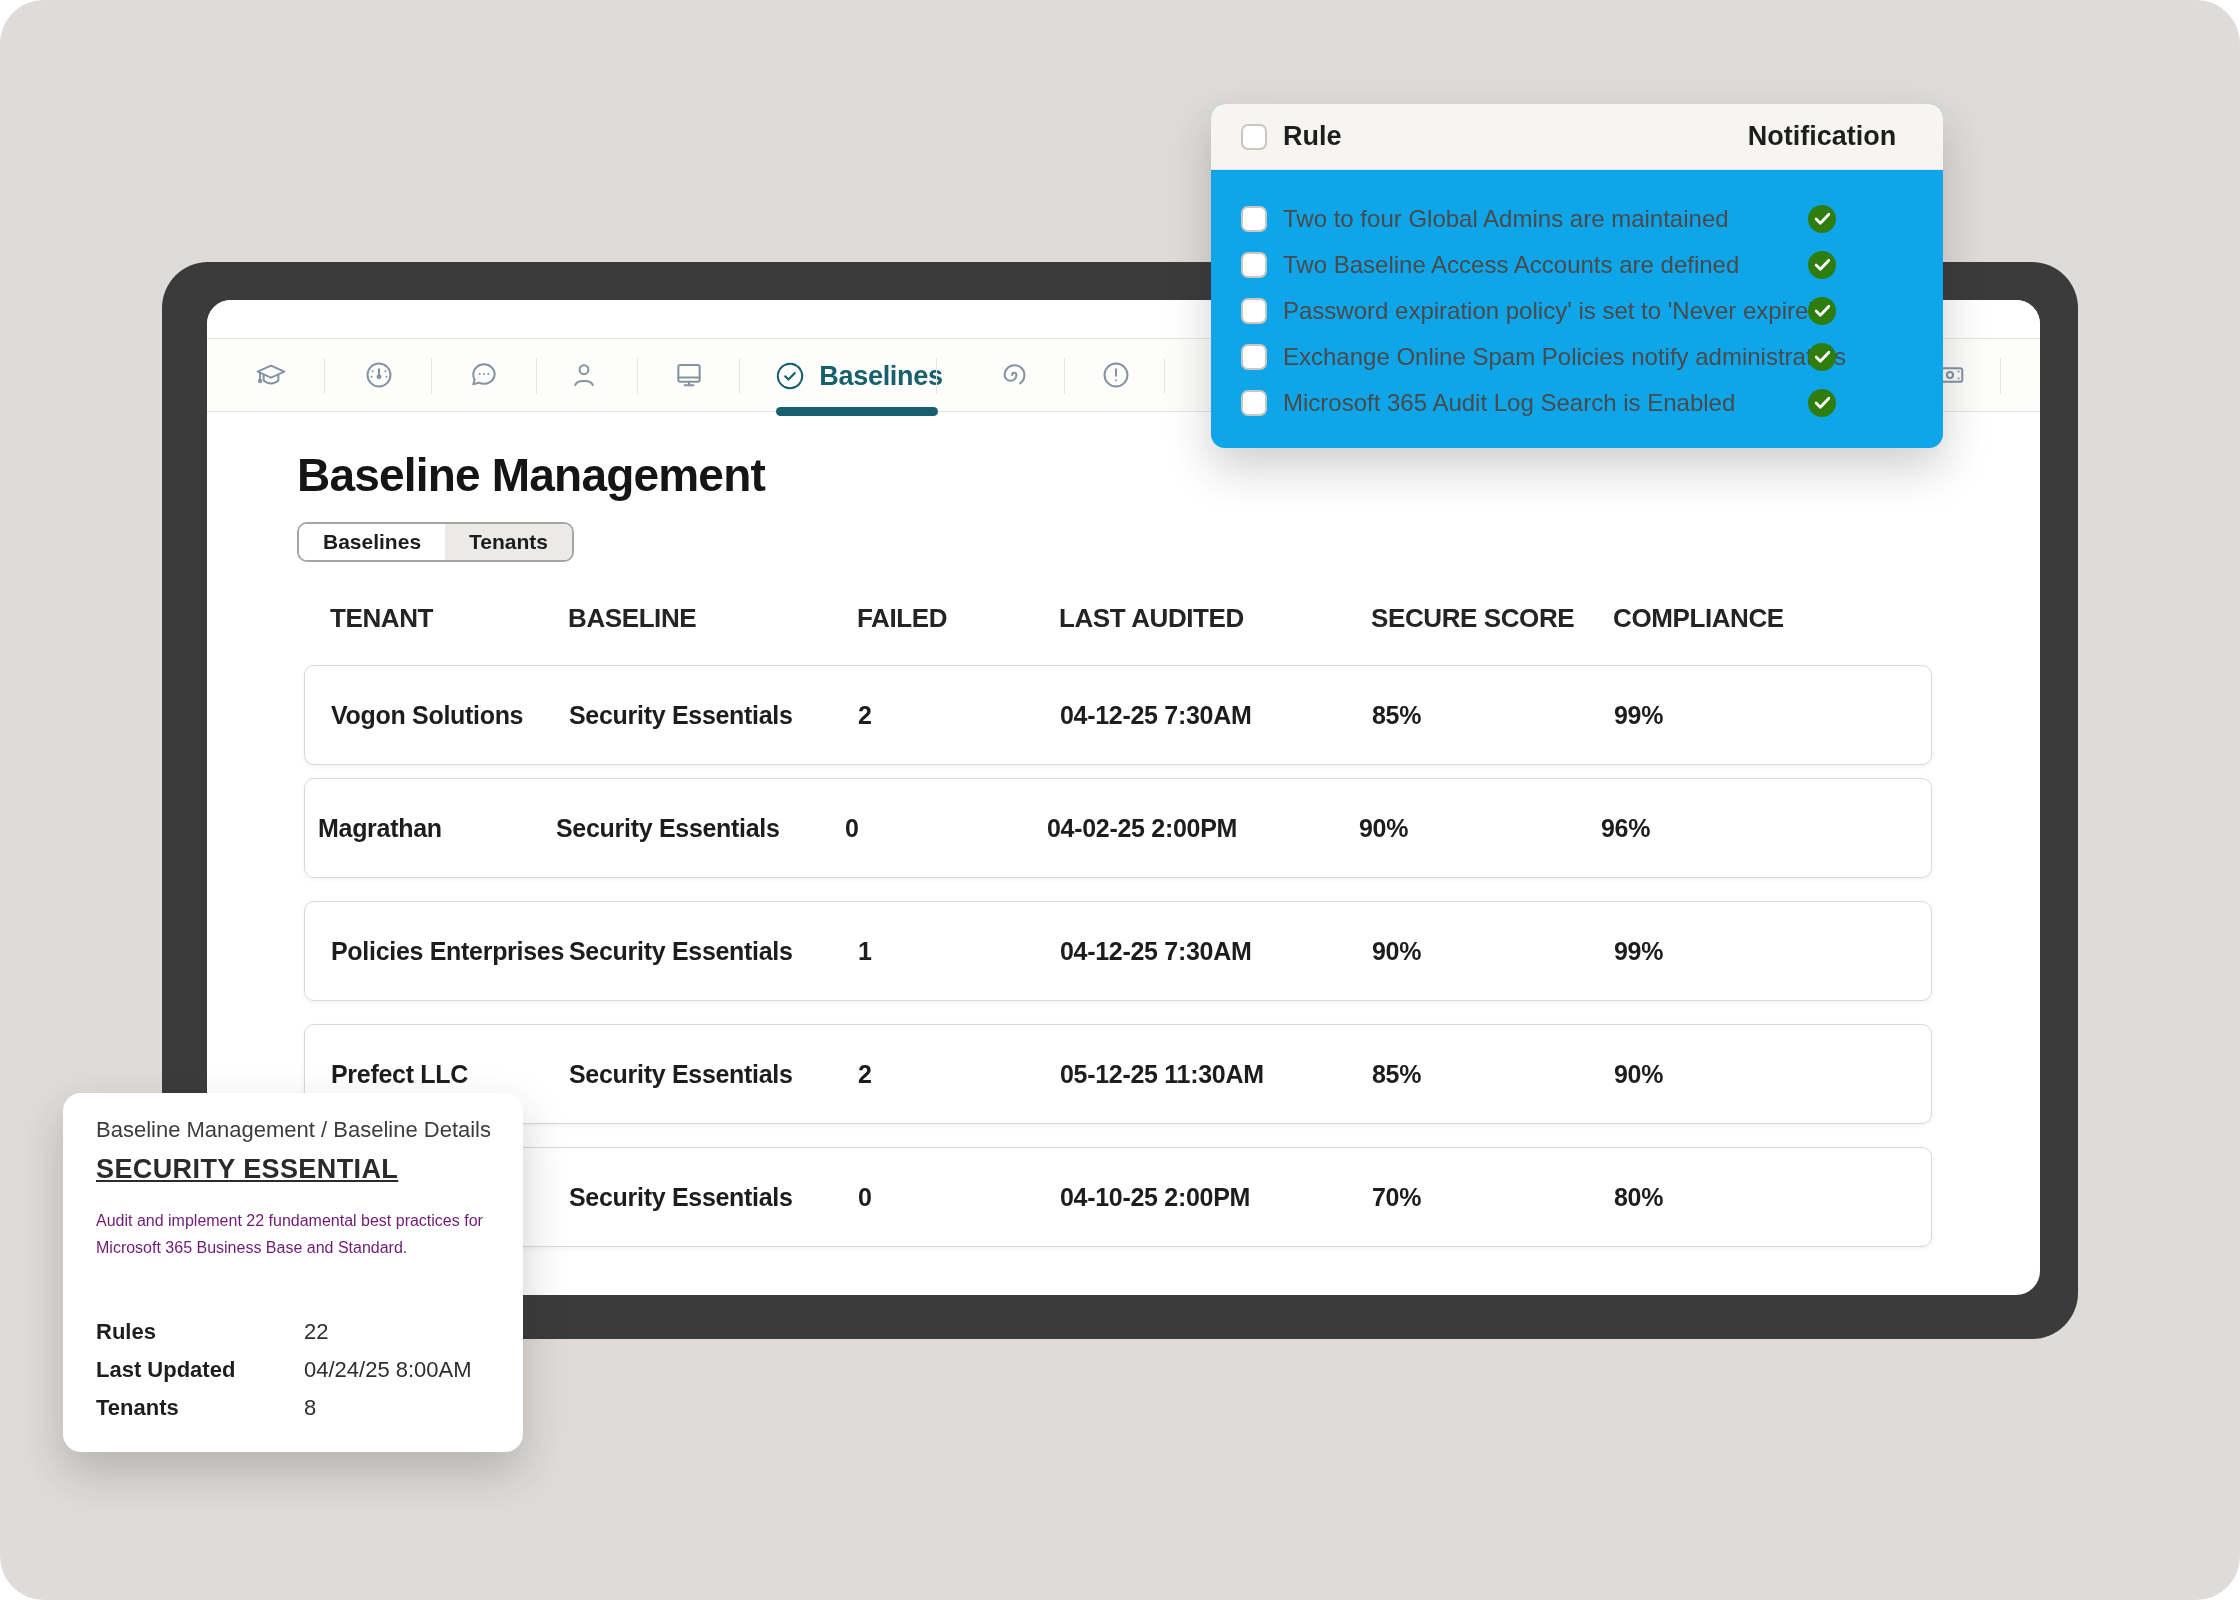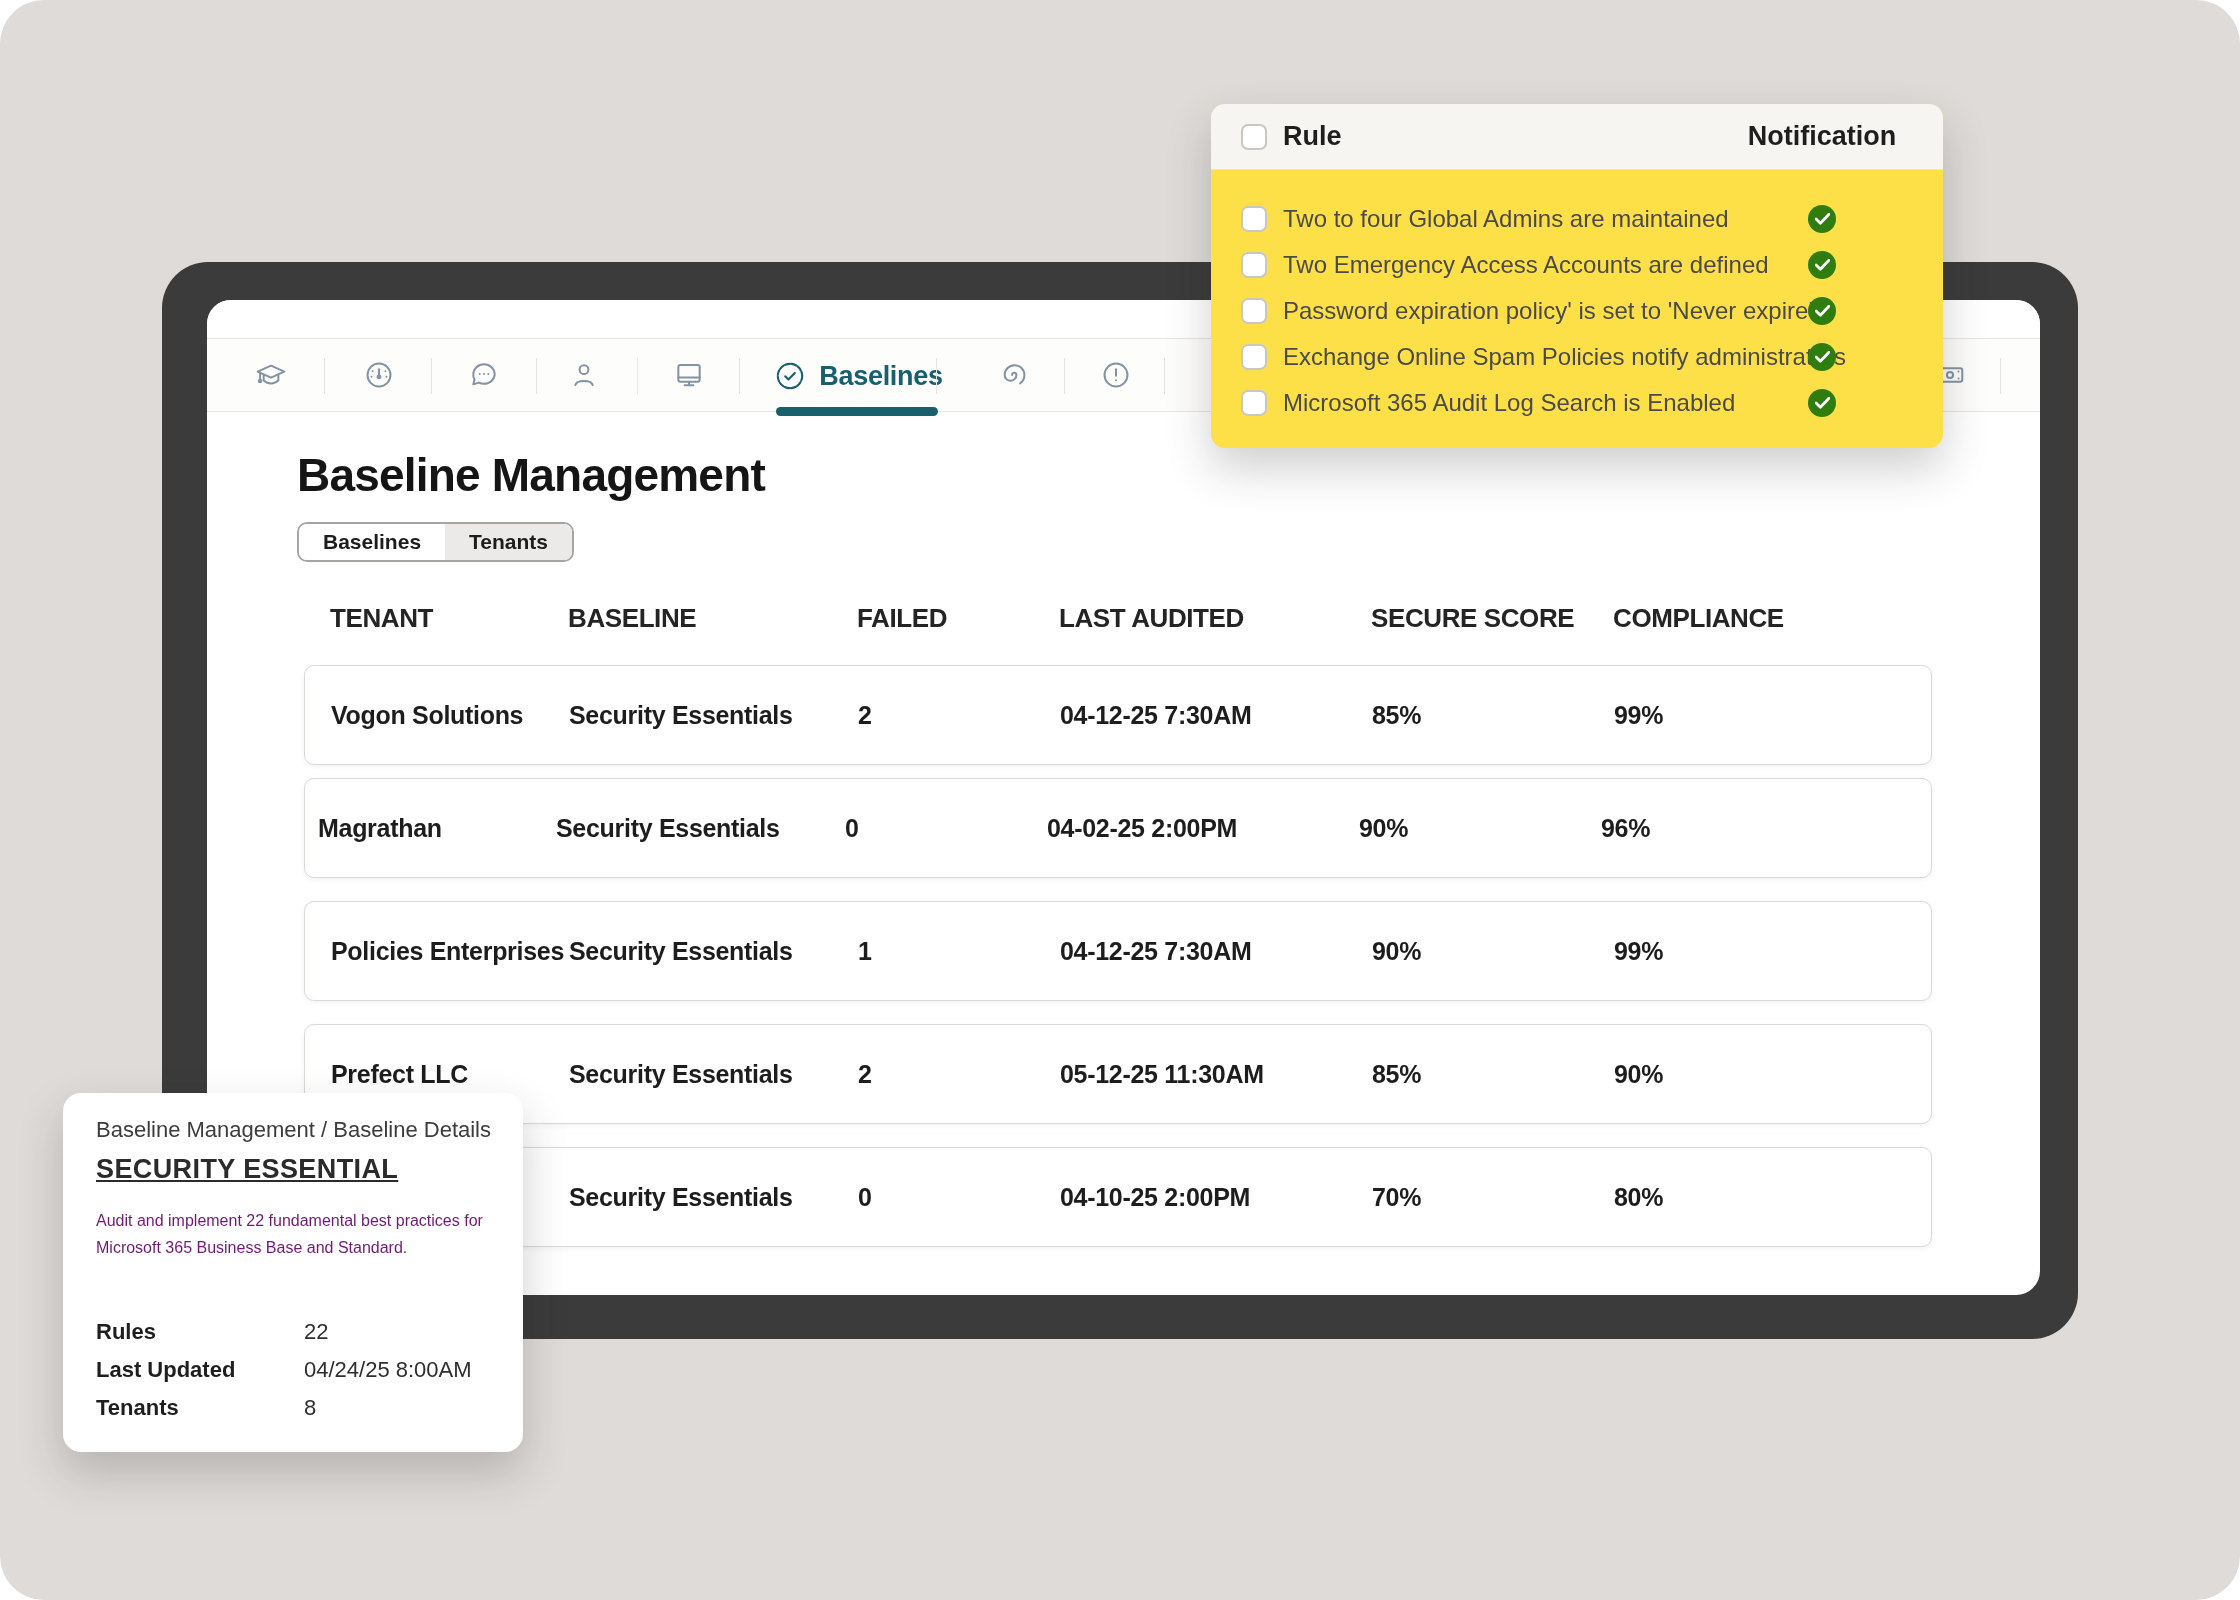--- a/index.html
+++ b/index.html
@@ -29,21 +29,21 @@
   .toggle-btn.inactive { background:#ebeae8; }
 
   .grid-cols { display:grid; grid-template-columns:238px 289px 202px 312px 242px 1fr; align-items:center; padding-left:26px; }
   .t-head { position:absolute; left:97px; top:300px; width:1628px; height:36px; }
   .t-head span { font-size:26px; font-weight:bold; color:#242424; letter-spacing:-0.4px; }
   .t-row { position:absolute; left:97px; width:1628px; height:100px; background:#fff; border:1px solid #dbd9d6; border-radius:10px; box-shadow:0 2px 5px rgba(0,0,0,0.05); }
   .t-row span { font-size:25px; font-weight:bold; color:#1d1d1d; letter-spacing:-0.3px; }
   .row-0{top:365px;} .row-1{top:478px;padding-left:13px;} .row-2{top:601px;} .row-3{top:724px;} .row-4{top:847px;}
 
   
-  .rule-card { position:absolute; left:1211px; top:104px; width:732px; height:344px; background:#fde047; border-radius:14px; box-shadow:0 20px 45px rgba(40,38,35,0.22); }
+  .rule-card { position:absolute; left:1211px; top:104px; width:732px; height:344px; background:#0ea5e9; border-radius:14px; box-shadow:0 20px 45px rgba(40,38,35,0.22); }
   .rule-head { position:relative; height:66px; background:#f6f5f2; border-bottom:1px solid #e5e3e0; border-radius:14px 14px 0 0; display:flex; align-items:center; padding-left:30px; }
   .rule-head-label { margin-left:16px; font-size:27px; font-weight:bold; color:#1e1e1e; }
   .rule-head-notif { position:absolute; left:516px; width:190px; text-align:center; font-size:27px; font-weight:bold; color:#1e1e1e; }
   .rule-body { padding-top:26px; }
   .rule-row { position:relative; height:46px; display:flex; align-items:center; padding-left:30px; }
   .rule-label { margin-left:16px; font-size:24px; color:#4a4a4a; }
   .cb { width:26px; height:26px; border:2px solid #c9c7c4; border-radius:7px; background:#fff; flex:0 0 auto; }
   .notif-cell { position:absolute; left:516px; width:190px; display:flex; justify-content:center; }
   .badge { width:28px; height:28px; border-radius:50%; background:#2e7d0e; display:flex; align-items:center; justify-content:center; }
 
@@ -226,21 +226,21 @@
           <span class="badge">
             <svg width="15" height="12" viewBox="0 0 14 11">
                 <path d="M1 5.5l4 4L13 1" stroke="#fff" stroke-width="2.6" fill="none" stroke-linecap="round" stroke-linejoin="round"></path>
               </svg>
           </span>
         </span>
       </div>
 
       <div class="rule-row">
         <span class="cb"></span>
-        <span class="rule-label">Two Emergency Access Accounts are defined</span>
+        <span class="rule-label">Two Baseline Access Accounts are defined</span>
         <span class="notif-cell">
           <span class="badge">
             <svg width="15" height="12" viewBox="0 0 14 11">
                 <path d="M1 5.5l4 4L13 1" stroke="#fff" stroke-width="2.6" fill="none" stroke-linecap="round" stroke-linejoin="round"></path>
               </svg>
           </span>
         </span>
       </div>
 
       <div class="rule-row">

